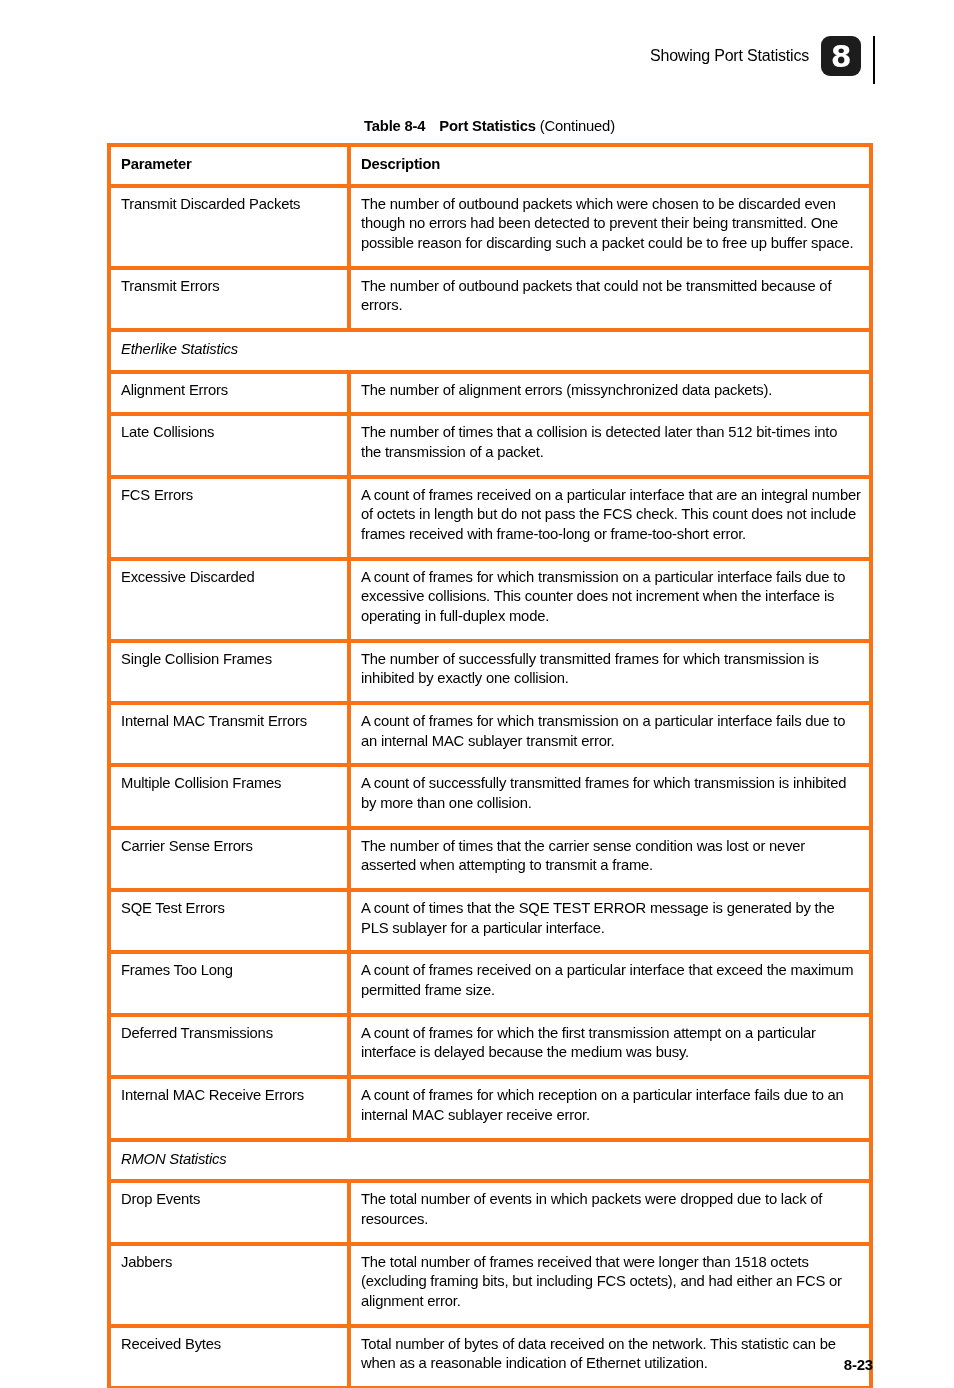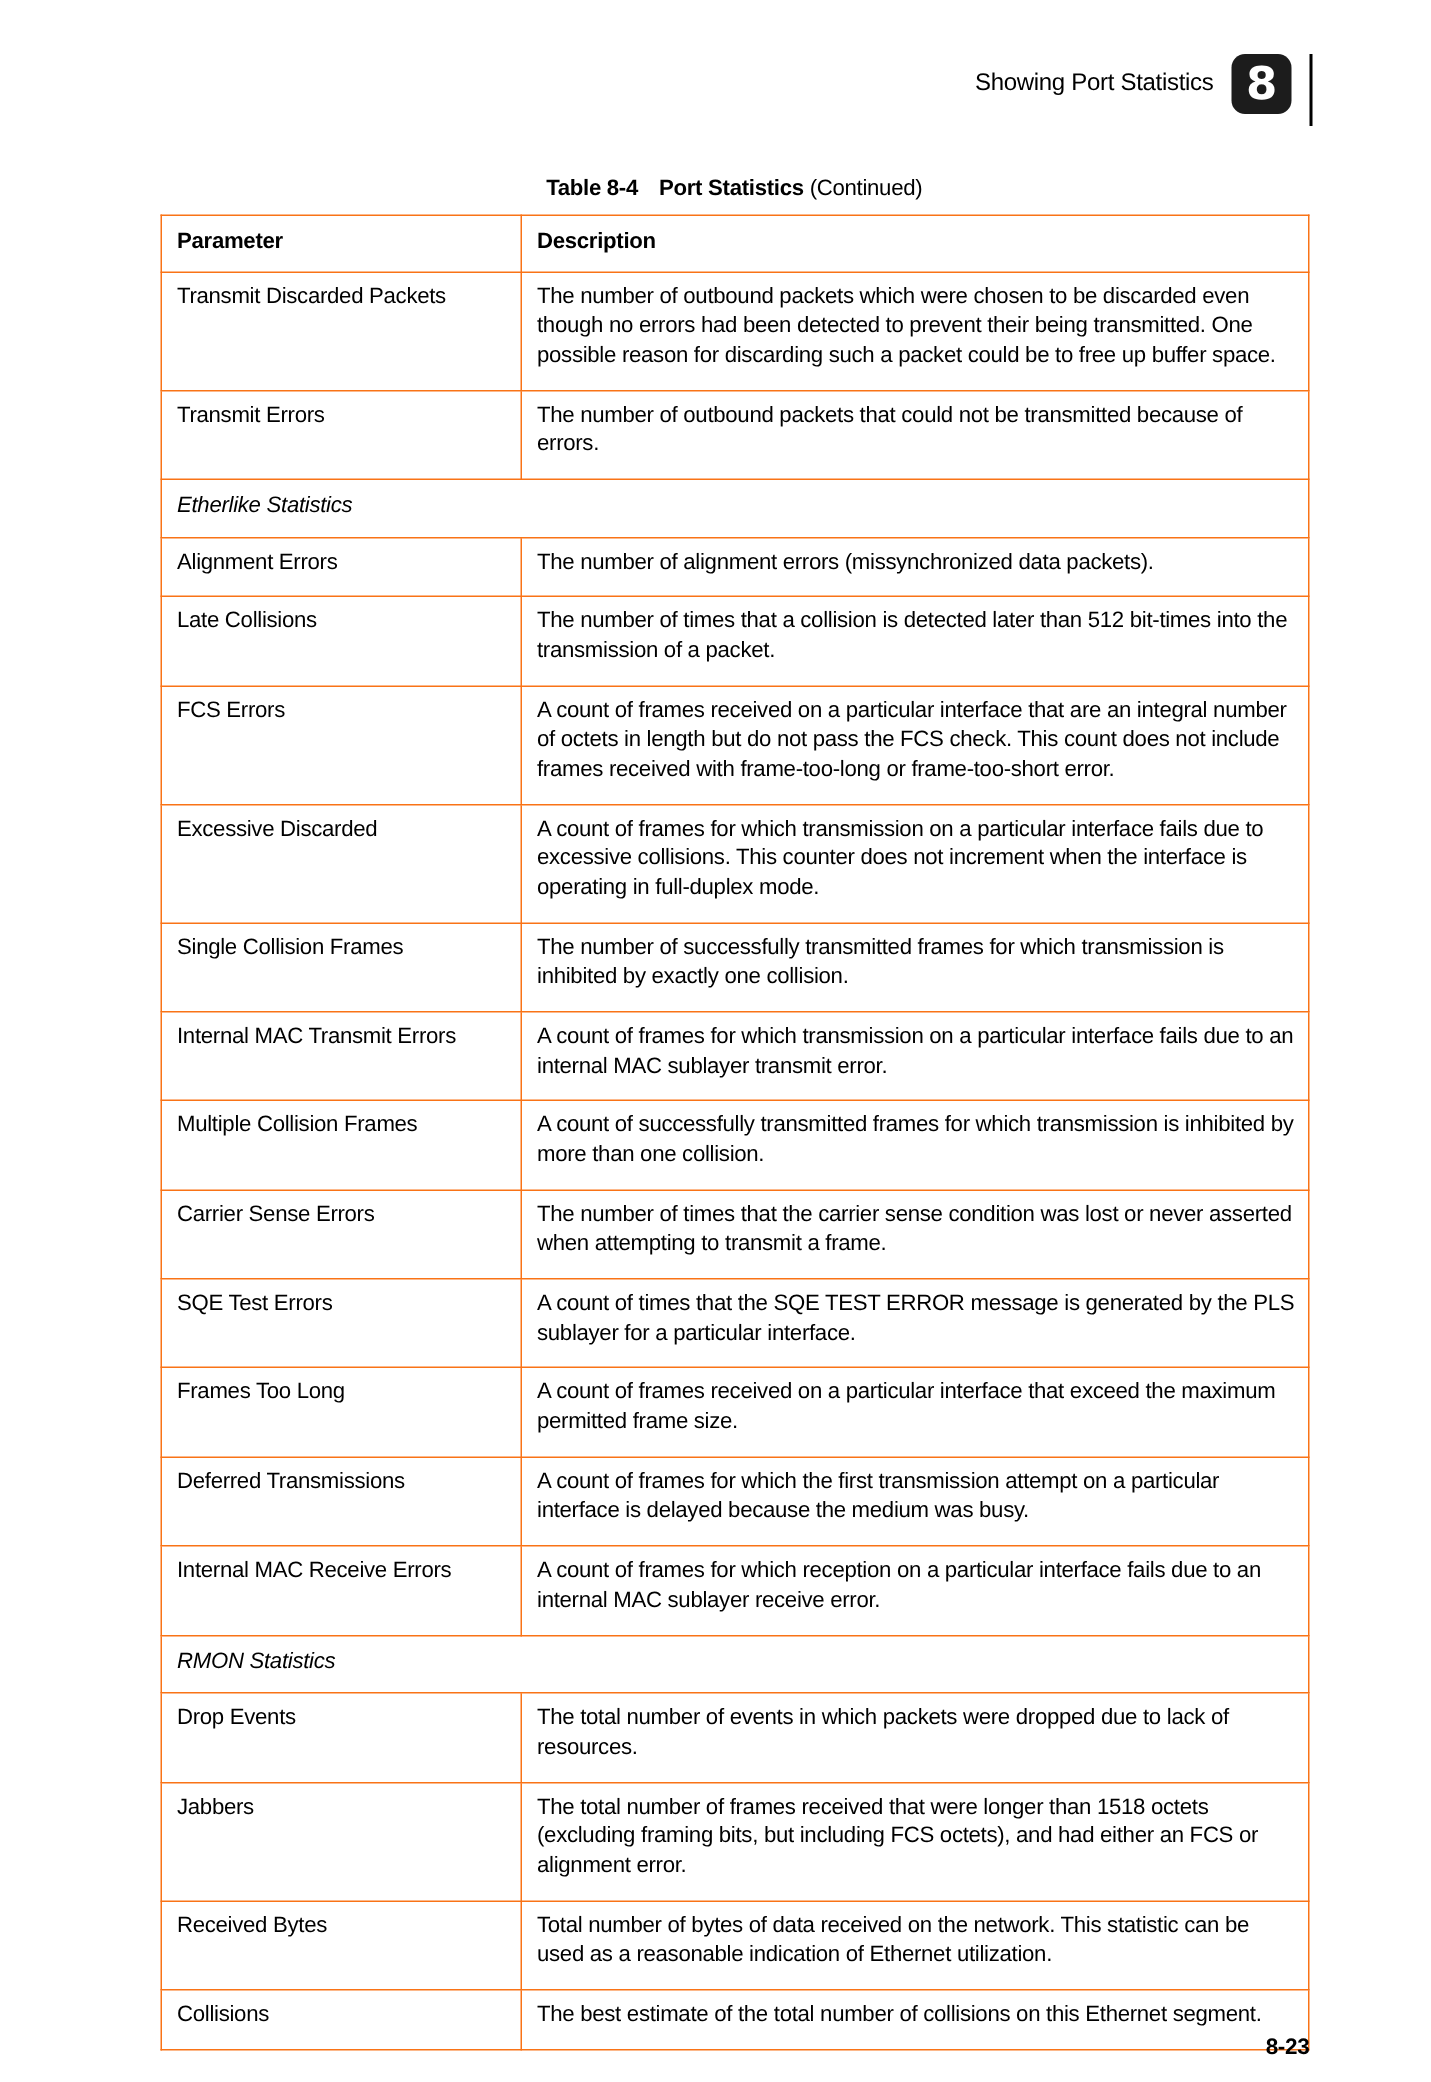--- a/index.html
+++ b/index.html
@@ -71,21 +71,21 @@
   }
   table.stats-table {
     width: 100%;
     border-collapse: collapse;
     table-layout: fixed;
     font-size: 14.8px;
     line-height: 1.33;
   }
   table.stats-table th,
   table.stats-table td {
-    border: 1px solid #f97316;
+    border: 4px solid #f97316;
     vertical-align: top;
     text-align: left;
   }
   col.param-col { width: 240px; }
   th.col-header {
     font-weight: bold;
     padding: 8px 8px 9px 10px;
     font-size: 14.8px;
   }
   td.param-cell {
@@ -203,21 +203,21 @@
         <tr>
           <td class="param-cell">Drop Events</td>
           <td class="desc-cell">The total number of events in which packets were dropped due to lack of resources.</td>
         </tr>
         <tr>
           <td class="param-cell">Jabbers</td>
           <td class="desc-cell">The total number of frames received that were longer than 1518 octets (excluding framing bits, but including FCS octets), and had either an FCS or alignment error.</td>
         </tr>
         <tr>
           <td class="param-cell">Received Bytes</td>
-          <td class="desc-cell">Total number of bytes of data received on the network. This statistic can be used as a reasonable indication of Ethernet utilization.</td>
+          <td class="desc-cell">Total number of bytes of data received on the network. This statistic can be when as a reasonable indication of Ethernet utilization.</td>
         </tr>
         <tr>
           <td class="param-cell">Collisions</td>
           <td class="desc-cell">The best estimate of the total number of collisions on this Ethernet segment.</td>
         </tr>
       </tbody>
   </table>
 </div>
 
 <div class="page-number">8-23</div>

